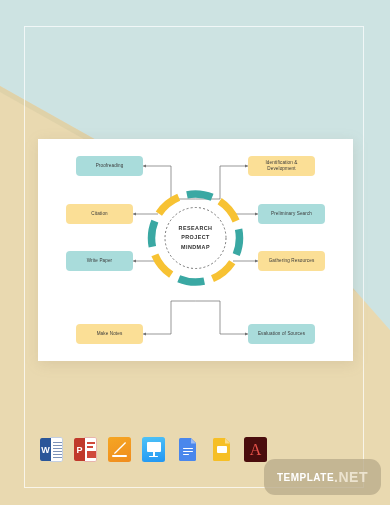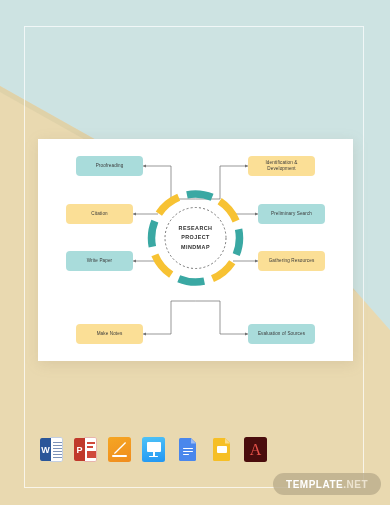--- a/index.html
+++ b/index.html
@@ -195,28 +195,28 @@
   .fmt-pdf { background: #4a0d0d; }
   .fmt-pdf .a {
     position: absolute; inset: 0;
     display: flex; align-items: center; justify-content: center;
     color: #e8524a; font-size: 16px; font-family: "Liberation Serif", serif;
   }
 
   
   .watermark {
     position: absolute; right: 9px; bottom: 10px;
-    height: 22px; padding: 0 13px;
+    height: 36px; padding: 0 13px;
     border-radius: 11px;
     background: rgba(186,172,140,.80);
     display: flex; align-items: center; justify-content: center;
     letter-spacing: .5px;
   }
   .watermark .wm-strong { color: #ffffff; font-size: 10px; font-weight: bold; }
-  .watermark .wm-light { color: #ece3cf; font-size: 10px; font-weight: bold; }
+  .watermark .wm-light { color: #ece3cf; font-size: 14px; font-weight: bold; }
 </style>
 </head>
 <body>
 
 <div id="stage">
 
   <div class="bg-tan-main"></div>
   <div class="bg-tan-edge"></div>
   <div class="bg-teal-right"></div>
   <div class="bg-teal-right-shade"></div>

